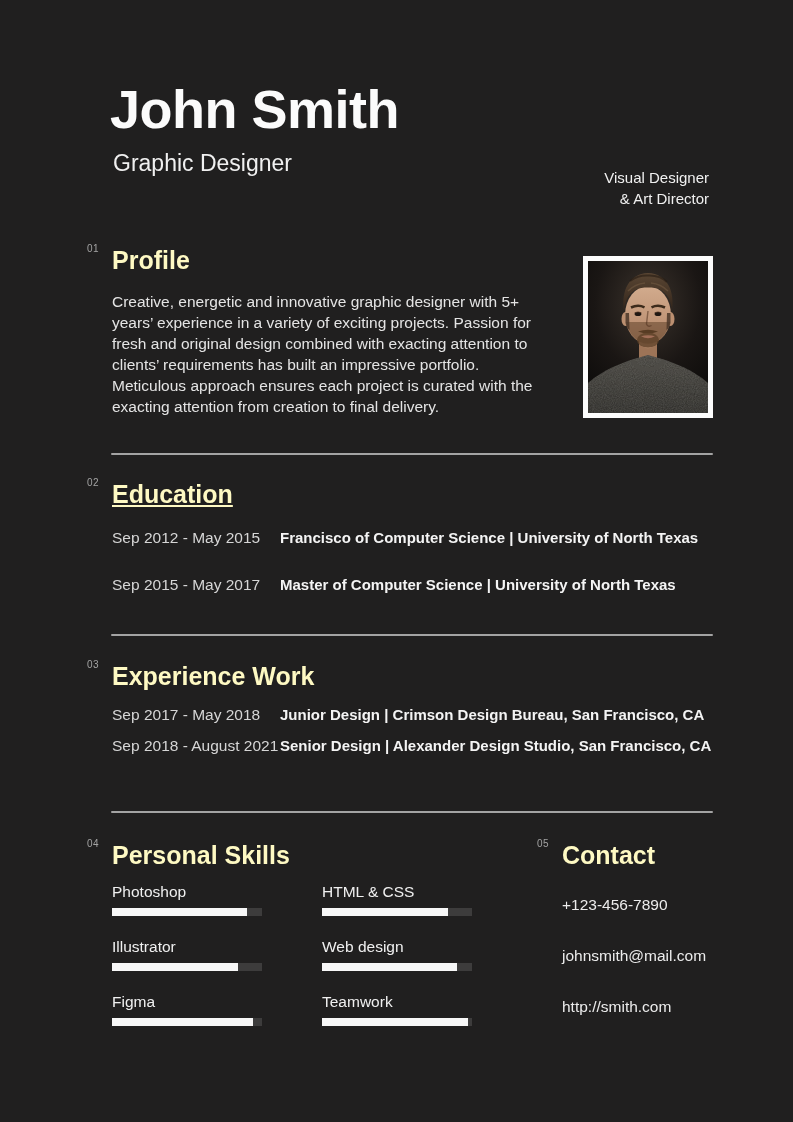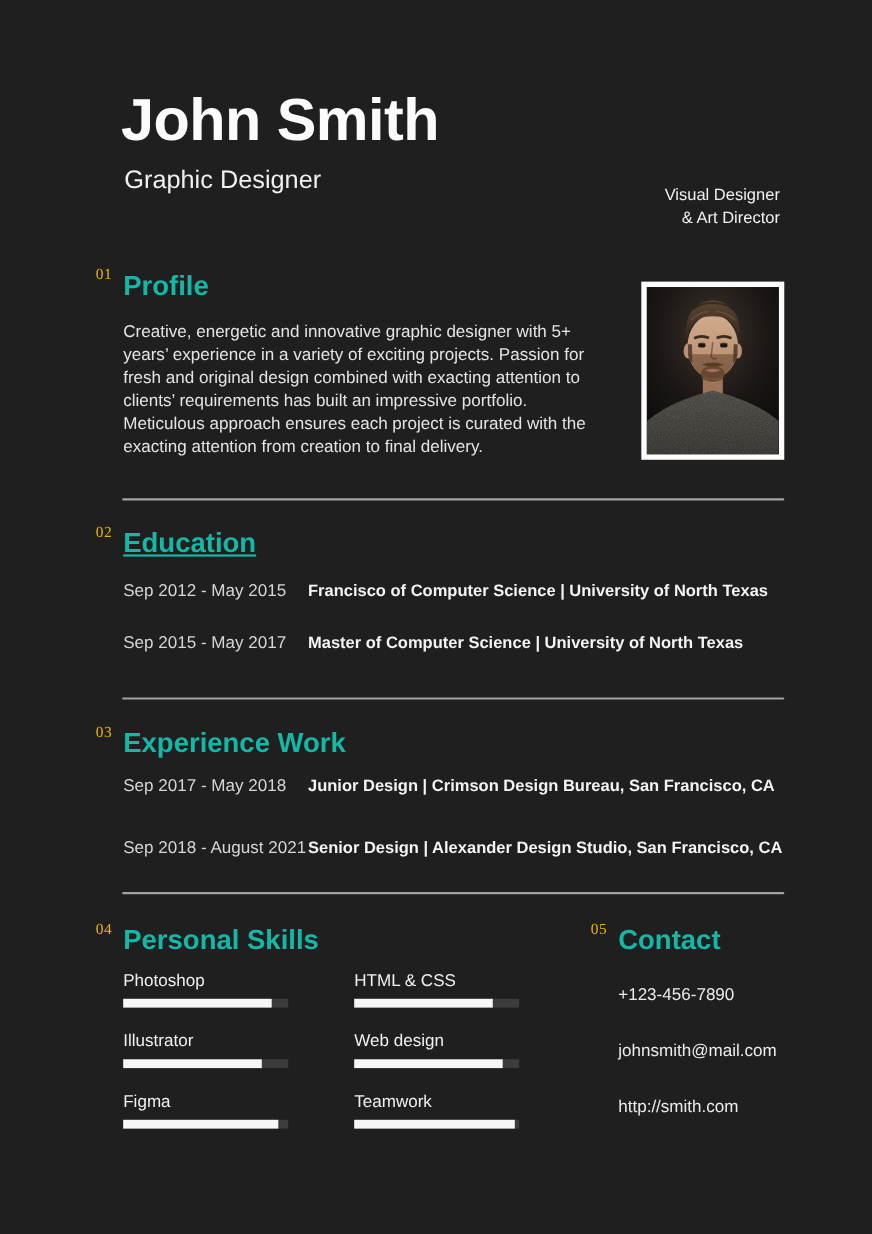--- a/index.html
+++ b/index.html
@@ -22,22 +22,22 @@
   }
   .person-title {
     left: 97px; top: 150px;
     font-size: 23px; font-weight: 400; color: #f0f0f0; white-space: nowrap;
   }
   .tagline {
     right: 100px; top: 167px;
     font-size: 15px; line-height: 21px; text-align: right; color: #f0f0f0;
   }
 
-  .sec-num { font-size: 14px; color: #eab308; letter-spacing: 0.5px; font-family: Liberation Serif, serif; }
-  .sec-head { font-size: 25px; font-weight: 700; color: #14b8a6; white-space: nowrap; text-align: center; }
+  .sec-num { font-size: 10px; color: #a3a3a3; letter-spacing: 0.5px; }
+  .sec-head { font-size: 25px; font-weight: 700; color: #fef9c3; white-space: nowrap; text-align: center; }
 
   .profile-body {
     left: 96px; top: 291px; width: 470px;
     font-size: 15.5px; line-height: 21px; color: #e4e4e4;
   }
   .profile-body div { white-space: nowrap; }
 
   .photo-frame {
     left: 567px; top: 256px;
     width: 120px; height: 152px;
@@ -46,21 +46,21 @@
   }
   .photo-frame svg { display: block; }
 
   .divider {
     left: 95px; width: 602px; height: 2px;
     background: #a3a3a3; border-radius: 1px;
   }
 
   .rows { display: flex; flex-direction: column; }
   .rows.edu { left: 96px; top: 529px; gap: 29px; }
-  .rows.exp { left: 96px; top: 706px; gap: 38px; }
+  .rows.exp { left: 96px; top: 706px; gap: 13px; }
   .row { display: flex; align-items: baseline; }
   .row .dates {
     width: 168px; flex: 0 0 168px;
     font-size: 15.5px; color: #d6d6d6; white-space: nowrap;
   }
   .row .desc {
     font-size: 15px; font-weight: 700; color: #f4f4f4; white-space: nowrap;
   }
 
   .skills-grid {

